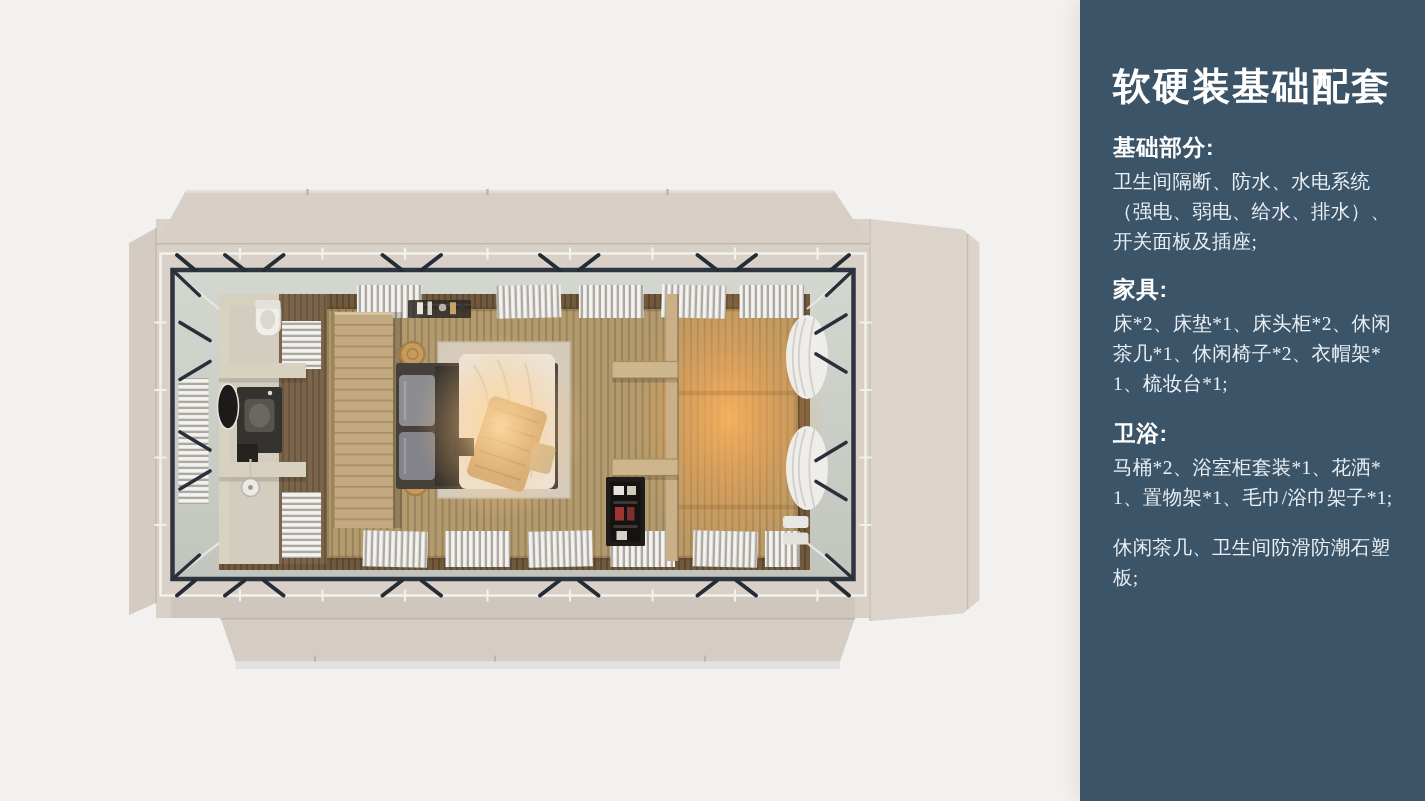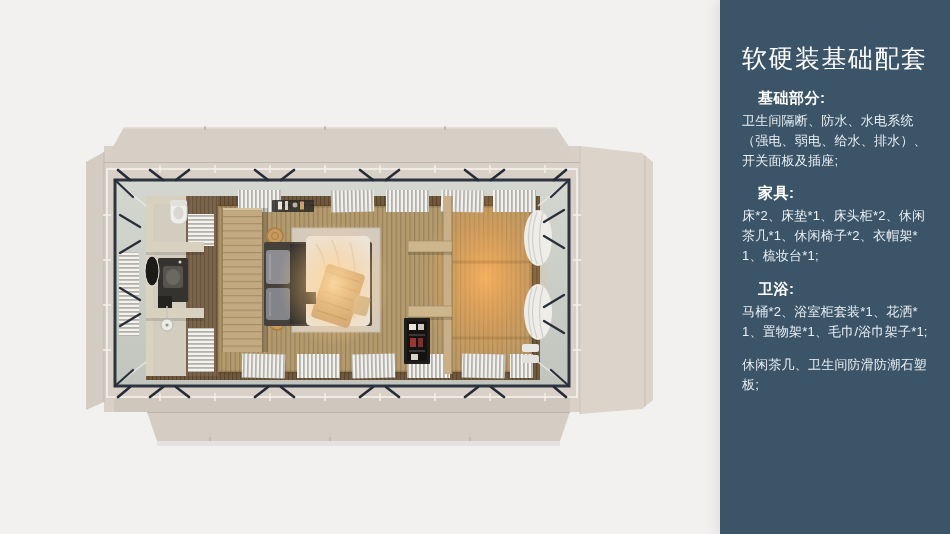--- a/index.html
+++ b/index.html
@@ -15,29 +15,30 @@
     position:absolute;left:0;top:0;width:720px;height:534px;
   }
   .sidebar{
     position:absolute;left:720px;top:0;width:230px;height:534px;
     background:#3b5468;color:#ffffff;box-sizing:border-box;
     padding:44px 14px 0 22px;
     box-shadow:-5px 0 10px rgba(60,70,80,.08);
   }
   .panel-title{
     font-size:25px;line-height:1.15;letter-spacing:1.5px;
-    margin:0 0 16px 0;font-weight:normal;color:#ffffff;white-space:nowrap;
+    margin:0 0 16px 0;font-weight:bold;color:#ffffff;white-space:nowrap;
   }
   .spec-section{margin:0 0 13px 0;}
   .spec-heading{
-    font-size:15px;font-weight:bold;margin:0 0 3px 16px;color:#ffffff;letter-spacing:.5px;
+    font-size:15px;font-weight:bold;margin:0 0 3px 0;color:#ffffff;letter-spacing:.5px;
   }
   .spec-body{
     font-size:13px;line-height:1.55;margin:0;color:#e9eff4;letter-spacing:.2px;
     word-break:break-all;
+    font-family:Liberation Serif, serif;
   }
 </style>
 </head>
 <body>
 
 <div class="page">
 
   <div class="render">
     <svg width="720" height="534" viewBox="0 0 720 534">
       <defs>

